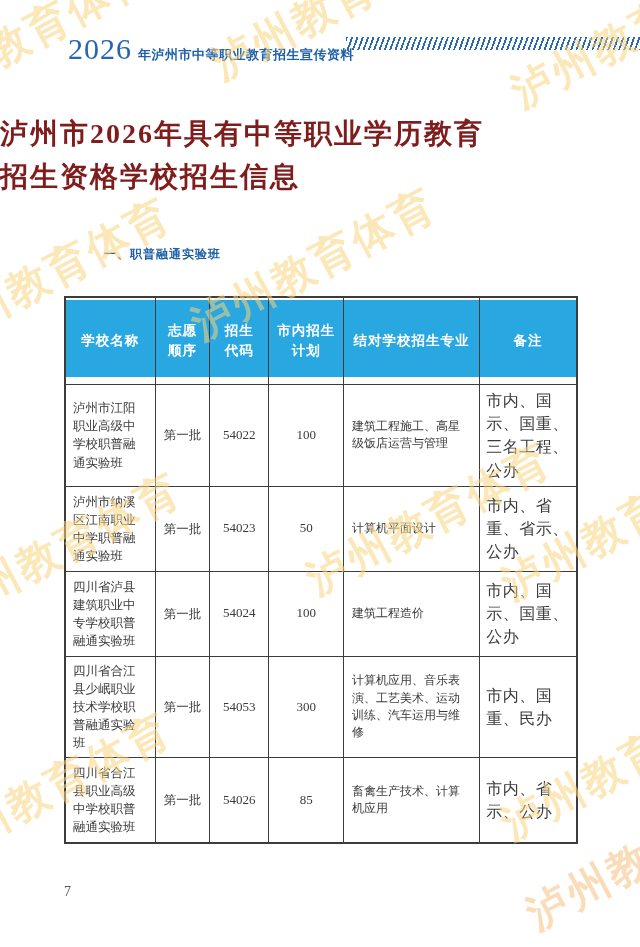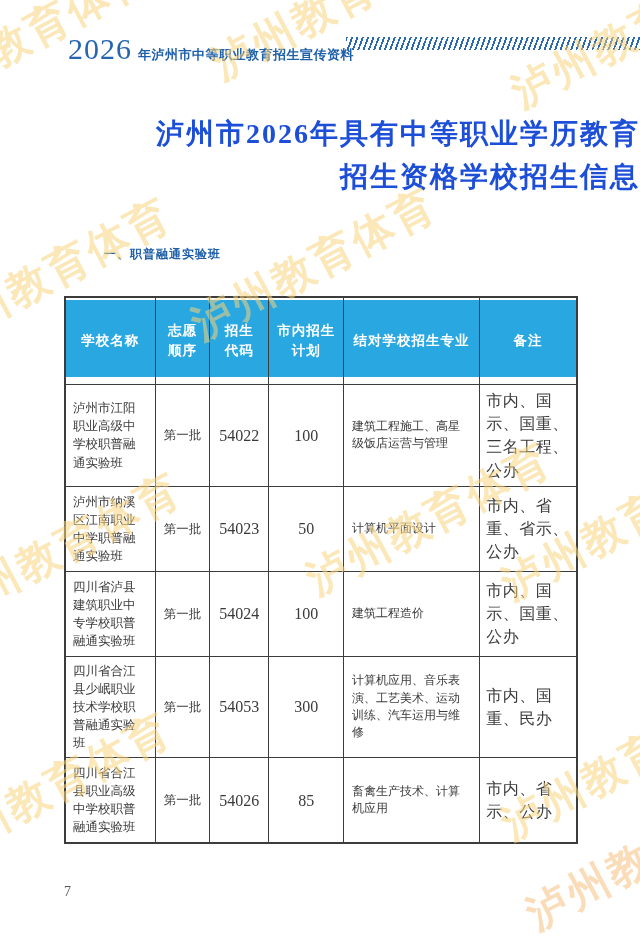--- a/index.html
+++ b/index.html
@@ -19,22 +19,22 @@
   .top-title{
     font-size:13px;font-weight:bold;color:#1E5FA9;letter-spacing:.5px;
   }
   .top-stripes{
     position:absolute;left:346px;top:37px;width:294px;height:13px;z-index:2;
     background:repeating-linear-gradient(110deg,#2A68B0 0 1.8px,rgba(0,0,0,0) 1.8px 5px);
   }
 
   
   .main-title{
-    position:absolute;left:0;top:112px;width:100%;text-align:right;z-index:2;
-    color:#1d4ed8;font-weight:900;font-size:28px;line-height:1.55;letter-spacing:2px;
+    position:absolute;left:0;top:112px;width:100%;text-align:left;z-index:2;
+    color:#7f1d1d;font-weight:900;font-size:28px;line-height:1.55;letter-spacing:2px;
     font-family:"Liberation Serif","DejaVu Serif",serif;
   }
 
   
   .section-heading{
     position:absolute;left:104px;top:246px;z-index:2;
     color:#1E5FA9;font-weight:bold;font-size:12px;letter-spacing:1px;
   }
 
   
@@ -42,21 +42,21 @@
   table{border-collapse:collapse;width:100%;table-layout:fixed;margin-top:8px;}
   th,td{border:1.5px solid #3c3c3c;vertical-align:middle;}
   table{border:2px solid #3c3c3c;}
   th{
     background:linear-gradient(to bottom,#ffffff 0 2px,#29A7E1 2px calc(100% - 7px),#ffffff calc(100% - 7px));
     color:#ffffff;font-weight:bold;font-size:13.5px;line-height:1.5;
     white-space:pre-line;text-align:center;letter-spacing:1px;height:84px;
   }
   td{color:#3a3a3a;font-size:12.5px;line-height:1.45;padding:5px 7px;}
   td.c{text-align:center;padding:4px 2px;}
-  td.num{font-family:"Liberation Serif",serif;font-size:16px;}
+  td.num{font-family:"Liberation Serif",serif;font-size:13px;}
   td.majors{font-size:12px;padding:4px 8px;}
   td.note{font-size:16px;padding:4px 6px;letter-spacing:.5px;}
   tr.r1{height:94px;} tr.r2{height:85px;} tr.r3{height:85px;}
   tr.r4{height:85px;} tr.r5{height:85px;} tr.r6{height:71px;}
 
   
   .page-number{
     position:absolute;left:64px;top:884px;z-index:2;
     font-family:"Liberation Serif",serif;font-size:14px;color:#555;
   }

